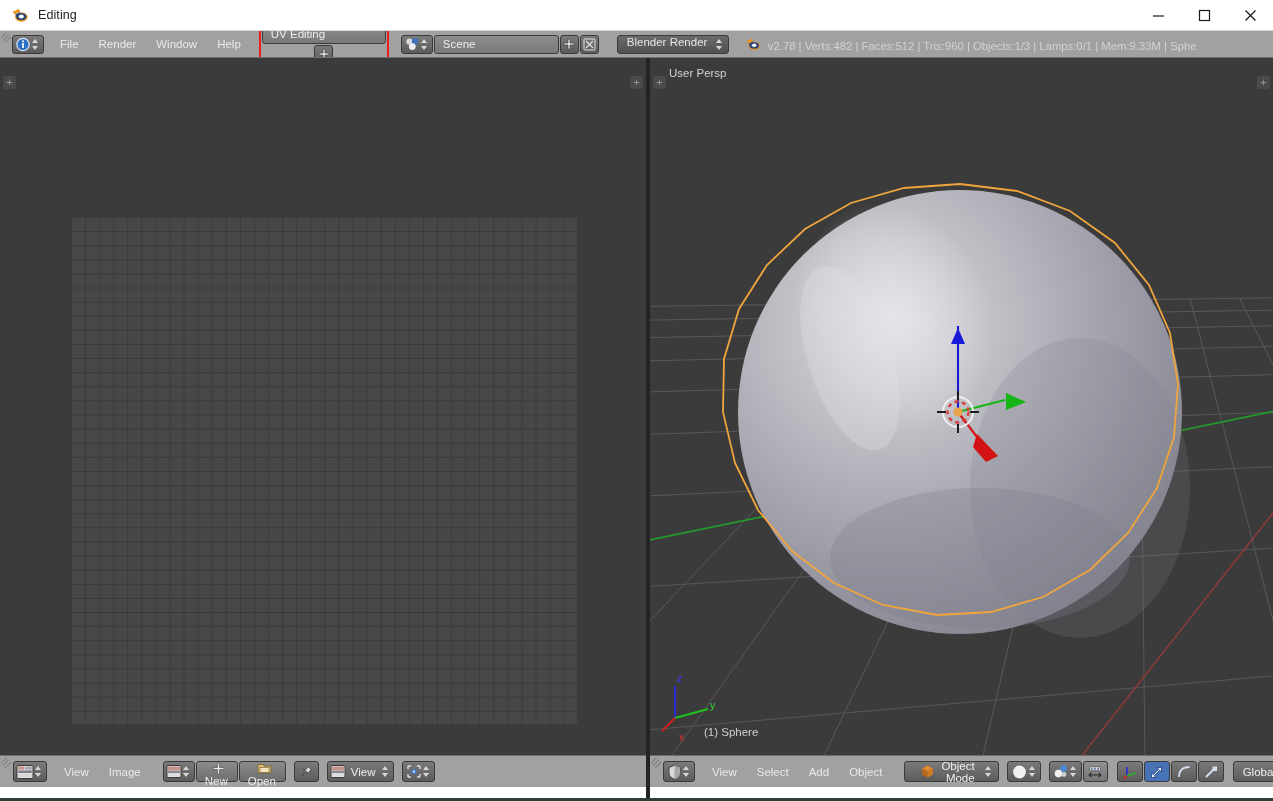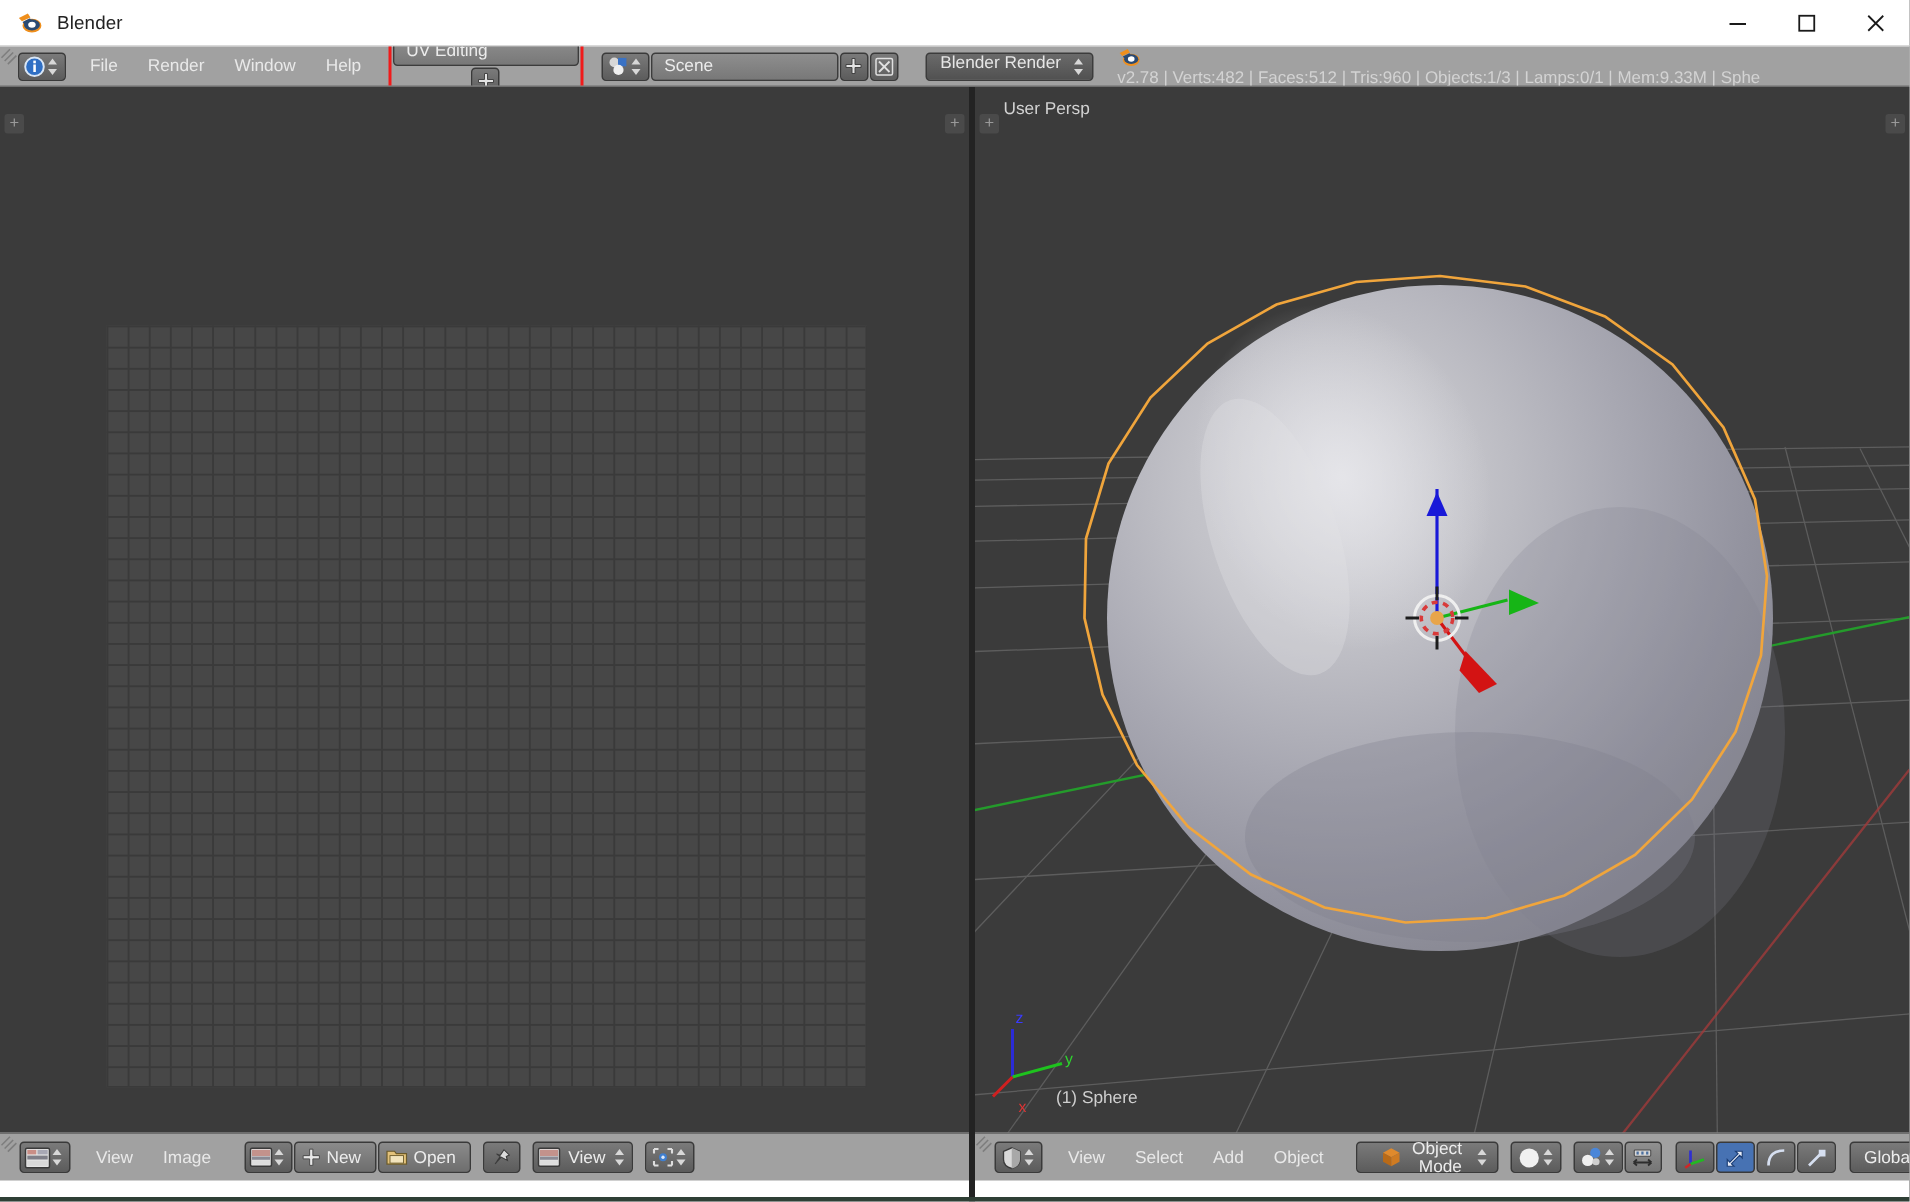--- a/index.html
+++ b/index.html
@@ -82,23 +82,22 @@
     border:1px solid #3c3c3c; border-radius:3px; height:19px;
     display:flex; align-items:center; padding:0 8px;
     color:#ececec; font-size:11.5px;
   }
   .sqbtn{
     width:19px;height:19px; border:1px solid #3a3a3a; border-radius:3px;
     background:linear-gradient(#7a7a7a,#5c5c5c);
     display:flex;align-items:center;justify-content:center; color:#e0e0e0; font-size:13px;
   }
   .status-strip{
-    display:flex; align-items:flex-start; margin-left:16px; color:#d3d3d3; font-size:11.3px;
+    display:flex; align-items:flex-end; margin-left:16px; color:#d3d3d3; font-size:11.3px;
     white-space:nowrap;
-    flex-direction:column;
   }
 
   
   .area{ position:absolute; background:#3b3b3b; overflow:hidden; }
   #uv-area{ left:0; top:58px; width:646px; height:711px; }
   #view3d-area{ left:650px; top:58px; width:623px; height:711px; }
   .area-sep{ position:absolute; left:646px; top:58px; width:4px; height:743px; background:#232323; }
 
   .corner-plus{
     position:absolute; width:13px; height:13px;
@@ -142,20 +141,21 @@
   }
   .seg{
     display:flex; align-items:center;
     background:linear-gradient(#7a7a7a,#5c5c5c);
     border:1px solid #3a3a3a; border-radius:3px; height:21px;
     color:#ededed; font-size:11.5px;
   }
   .seg .lbl{ padding:0 9px 0 4px; }
   .seg-ghost{
     background:linear-gradient(#8b8b8b,#6e6e6e);
+    flex-direction:column;
   }
   .tgl-on{ background:#4772b3 !important; }
   .flat{
     display:flex;align-items:center;justify-content:center;
     height:21px; border:1px solid #3a3a3a; border-radius:3px;
     background:linear-gradient(#7a7a7a,#5c5c5c);
   }
 </style>
 </head>
 <body>
@@ -165,21 +165,21 @@
   <div class="titlebar">
     <div class="tb-icon">
       <svg width="18" height="18" viewBox="0 0 18 18">
         <ellipse cx="10.3" cy="11.1" rx="6.3" ry="4.6" fill="#ef8f1c"></ellipse>
         <ellipse cx="10.3" cy="10.6" rx="5.3" ry="3.7" fill="#2a4a73"></ellipse>
         <ellipse cx="10.3" cy="10.5" rx="2.5" ry="2.0" fill="#ffffff"></ellipse>
         <path d="M1.6 6.0 L7.6 3.0 L9.3 5.6 L3.6 8.2 Z" fill="#ef8f1c"></path>
         <path d="M4.0 8.6 L9.0 6.2 L10.2 8.1 L5.3 10.1 Z" fill="#2a4a73"></path>
       </svg>
     </div>
-    <div class="tb-title">Blender</div>
+    <div class="tb-title">Editing</div>
     <div class="tb-spacer"></div>
     <div class="tb-btn">
       <svg width="13" height="13" viewBox="0 0 13 13">
           <line x1="1" y1="7" x2="12" y2="7" stroke="#1a1a1a" stroke-width="1.2"></line>
         </svg>
     </div>
     <div class="tb-btn">
       <svg width="13" height="13" viewBox="0 0 13 13">
           <rect x="1.5" y="1.5" width="10" height="10" fill="none" stroke="#1a1a1a" stroke-width="1.2"></rect>
         </svg>

